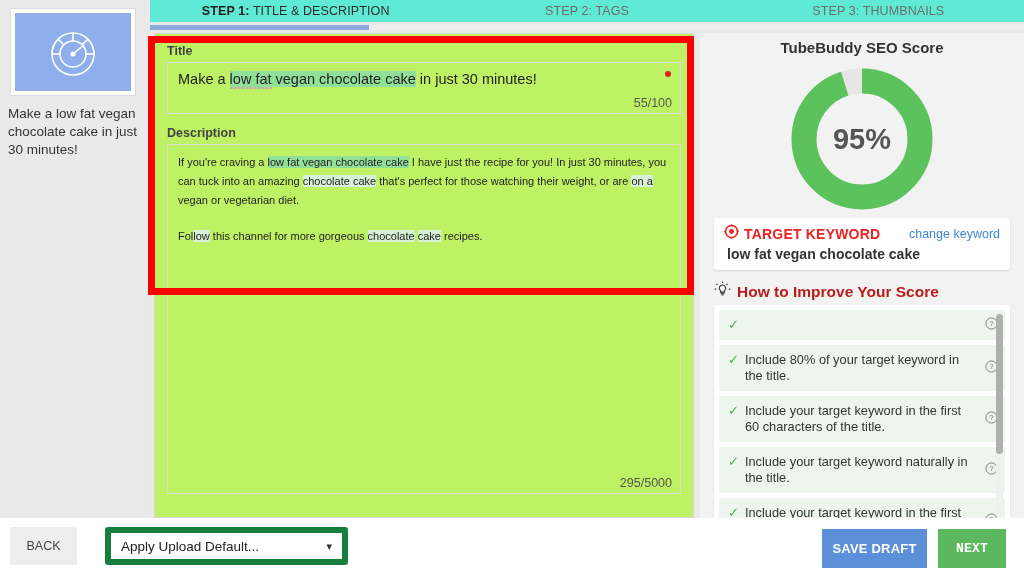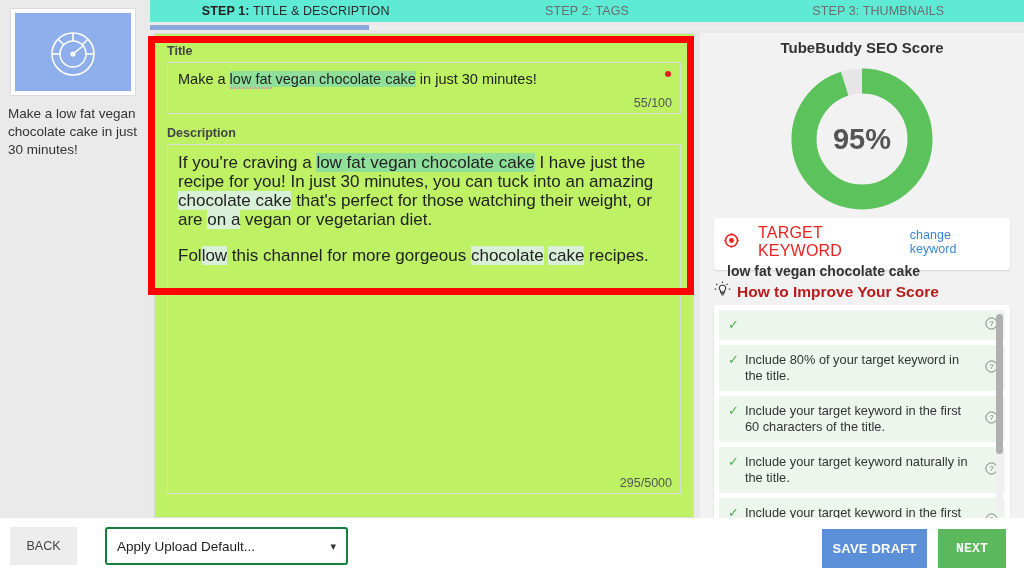--- a/index.html
+++ b/index.html
@@ -96,21 +96,21 @@
     position: absolute; right: 8px; bottom: 3px;
     font-size: 12.5px; color: #555;
   }
   .desc-box {
     position: relative;
     border: 1px solid #dcdcdc;
     height: 350px;
     padding: 8px 10px;
   }
   .desc-text {
-    font-size: 17px; color: #222; line-height: 19px;
+    font-size: 11px; color: #222; line-height: 19px;
   }
   .desc-text p + p { margin-top: 17px; }
 
   .hl   { background: #90e09a; }           
   .hl2  { background: #d8f0d8; }           
   .sp   { border-bottom: 2px dotted #e79aa0; }  
 
   
   .seo {
     position: absolute; left: 700px; top: 33px;
@@ -136,22 +136,22 @@
   .keyword-card {
     position: absolute; left: 14px; top: 185px;
     width: 296px; height: 52px;
     background: #ffffff;
     border-radius: 3px;
     box-shadow: 0 1px 2px rgba(0,0,0,.13);
     padding: 6px 10px;
   }
   .kw-row { display: flex; align-items: center; }
   .kw-title {
-    font-size: 16px; font-weight: normal; color: #ee2222;
-    letter-spacing: .2px; margin-left: 19px;
+    font-size: 14px; font-weight: bold; color: #ee2222;
+    letter-spacing: .2px; margin-left: 5px;
   }
   .kw-change {
     margin-left: auto;
     font-size: 12.5px; color: #3b86d8;
   }
   .kw-value {
     font-size: 14px; font-weight: bold; color: #333;
     margin-top: 3px; margin-left: 3px;
   }
 
@@ -224,21 +224,21 @@
     background: #ededed;
     border: none;
     font-size: 12.5px; color: #444;
     font-family: inherit;
     cursor: pointer;
   }
   .upload-select {
     position: absolute; left: 105px; top: 9px;
     width: 243px; height: 38px;
     background: #ffffff;
-    border: 2px solid #15803d;
+    border: 6px solid #15803d;
     border-radius: 3px;
     font-size: 13.5px; color: #222;
     padding: 0 10px;
     display: flex; align-items: center;
     font-family: inherit;
     cursor: pointer;
   }
   .upload-select .caret { margin-left: auto; font-size: 11px; color: #333; }
   .btn-save {
     position: absolute; left: 822px; top: 529px;

